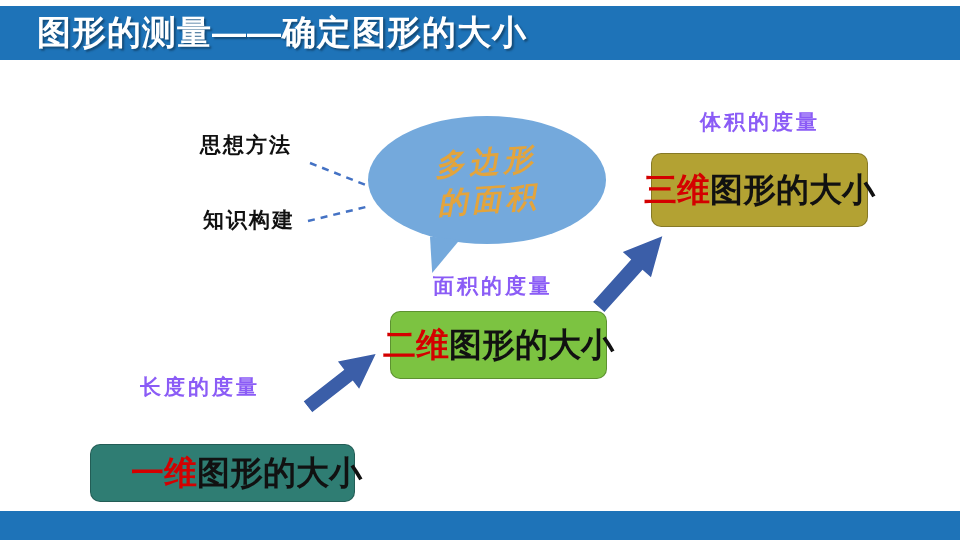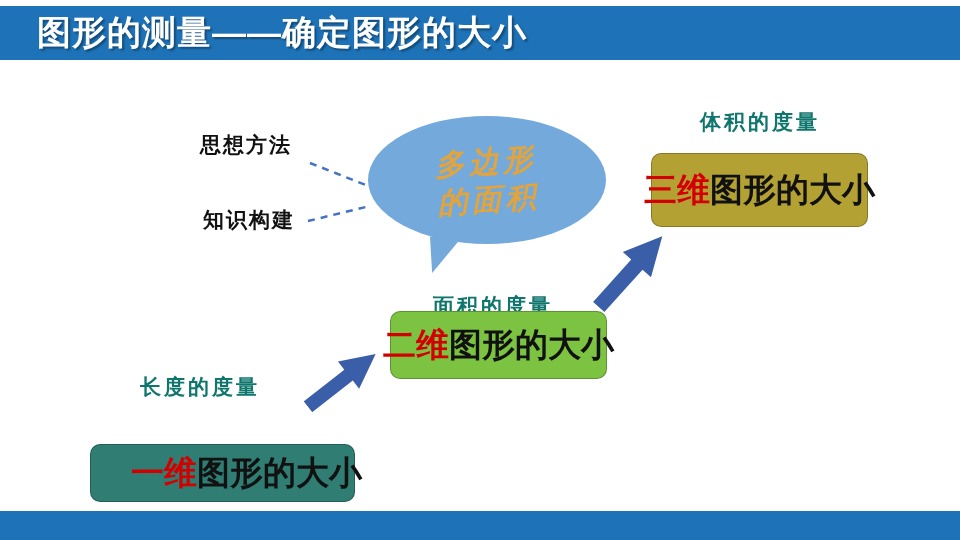--- a/index.html
+++ b/index.html
@@ -41,24 +41,24 @@
   .annotation{
     position:absolute;font-family:"DejaVu Serif",serif;font-weight:bold;
     font-size:21px;color:#111;letter-spacing:2px;white-space:nowrap;
   }
   .annotation-top{left:200px;top:131px;}
   .annotation-bottom{left:203px;top:206px;}
   .connector-overlay{position:absolute;left:0;top:0;width:960px;height:540px;pointer-events:none;}
   
   .node-caption{
     position:absolute;font-family:"DejaVu Serif",serif;font-weight:bold;
-    font-size:21px;color:#0f766e;letter-spacing:3px;text-align:center;white-space:nowrap;
+    font-size:21px;color:#8b5cf6;letter-spacing:3px;text-align:center;white-space:nowrap;
   }
   .caption-1{left:105px;top:373px;width:190px;}
-  .caption-2{left:398px;top:272px;width:190px;margin-top:20px;}
+  .caption-2{left:398px;top:272px;width:190px;}
   .caption-3{left:665px;top:108px;width:190px;}
   
   .node-box{
     position:absolute;border-radius:10px;border:1px solid rgba(0,0,0,0.25);
     display:flex;align-items:center;justify-content:center;
     font-size:33px;font-weight:bold;color:#111;white-space:nowrap;
   }
   .node-1{left:90px;top:444px;width:215px;height:56px;background:#2F7D73;padding-left:48px;}
   .node-2{left:390px;top:311px;width:215px;height:66px;background:#7CC341;justify-content:center;}
   .node-3{left:651px;top:153px;width:215px;height:72px;background:#B3A233;}

